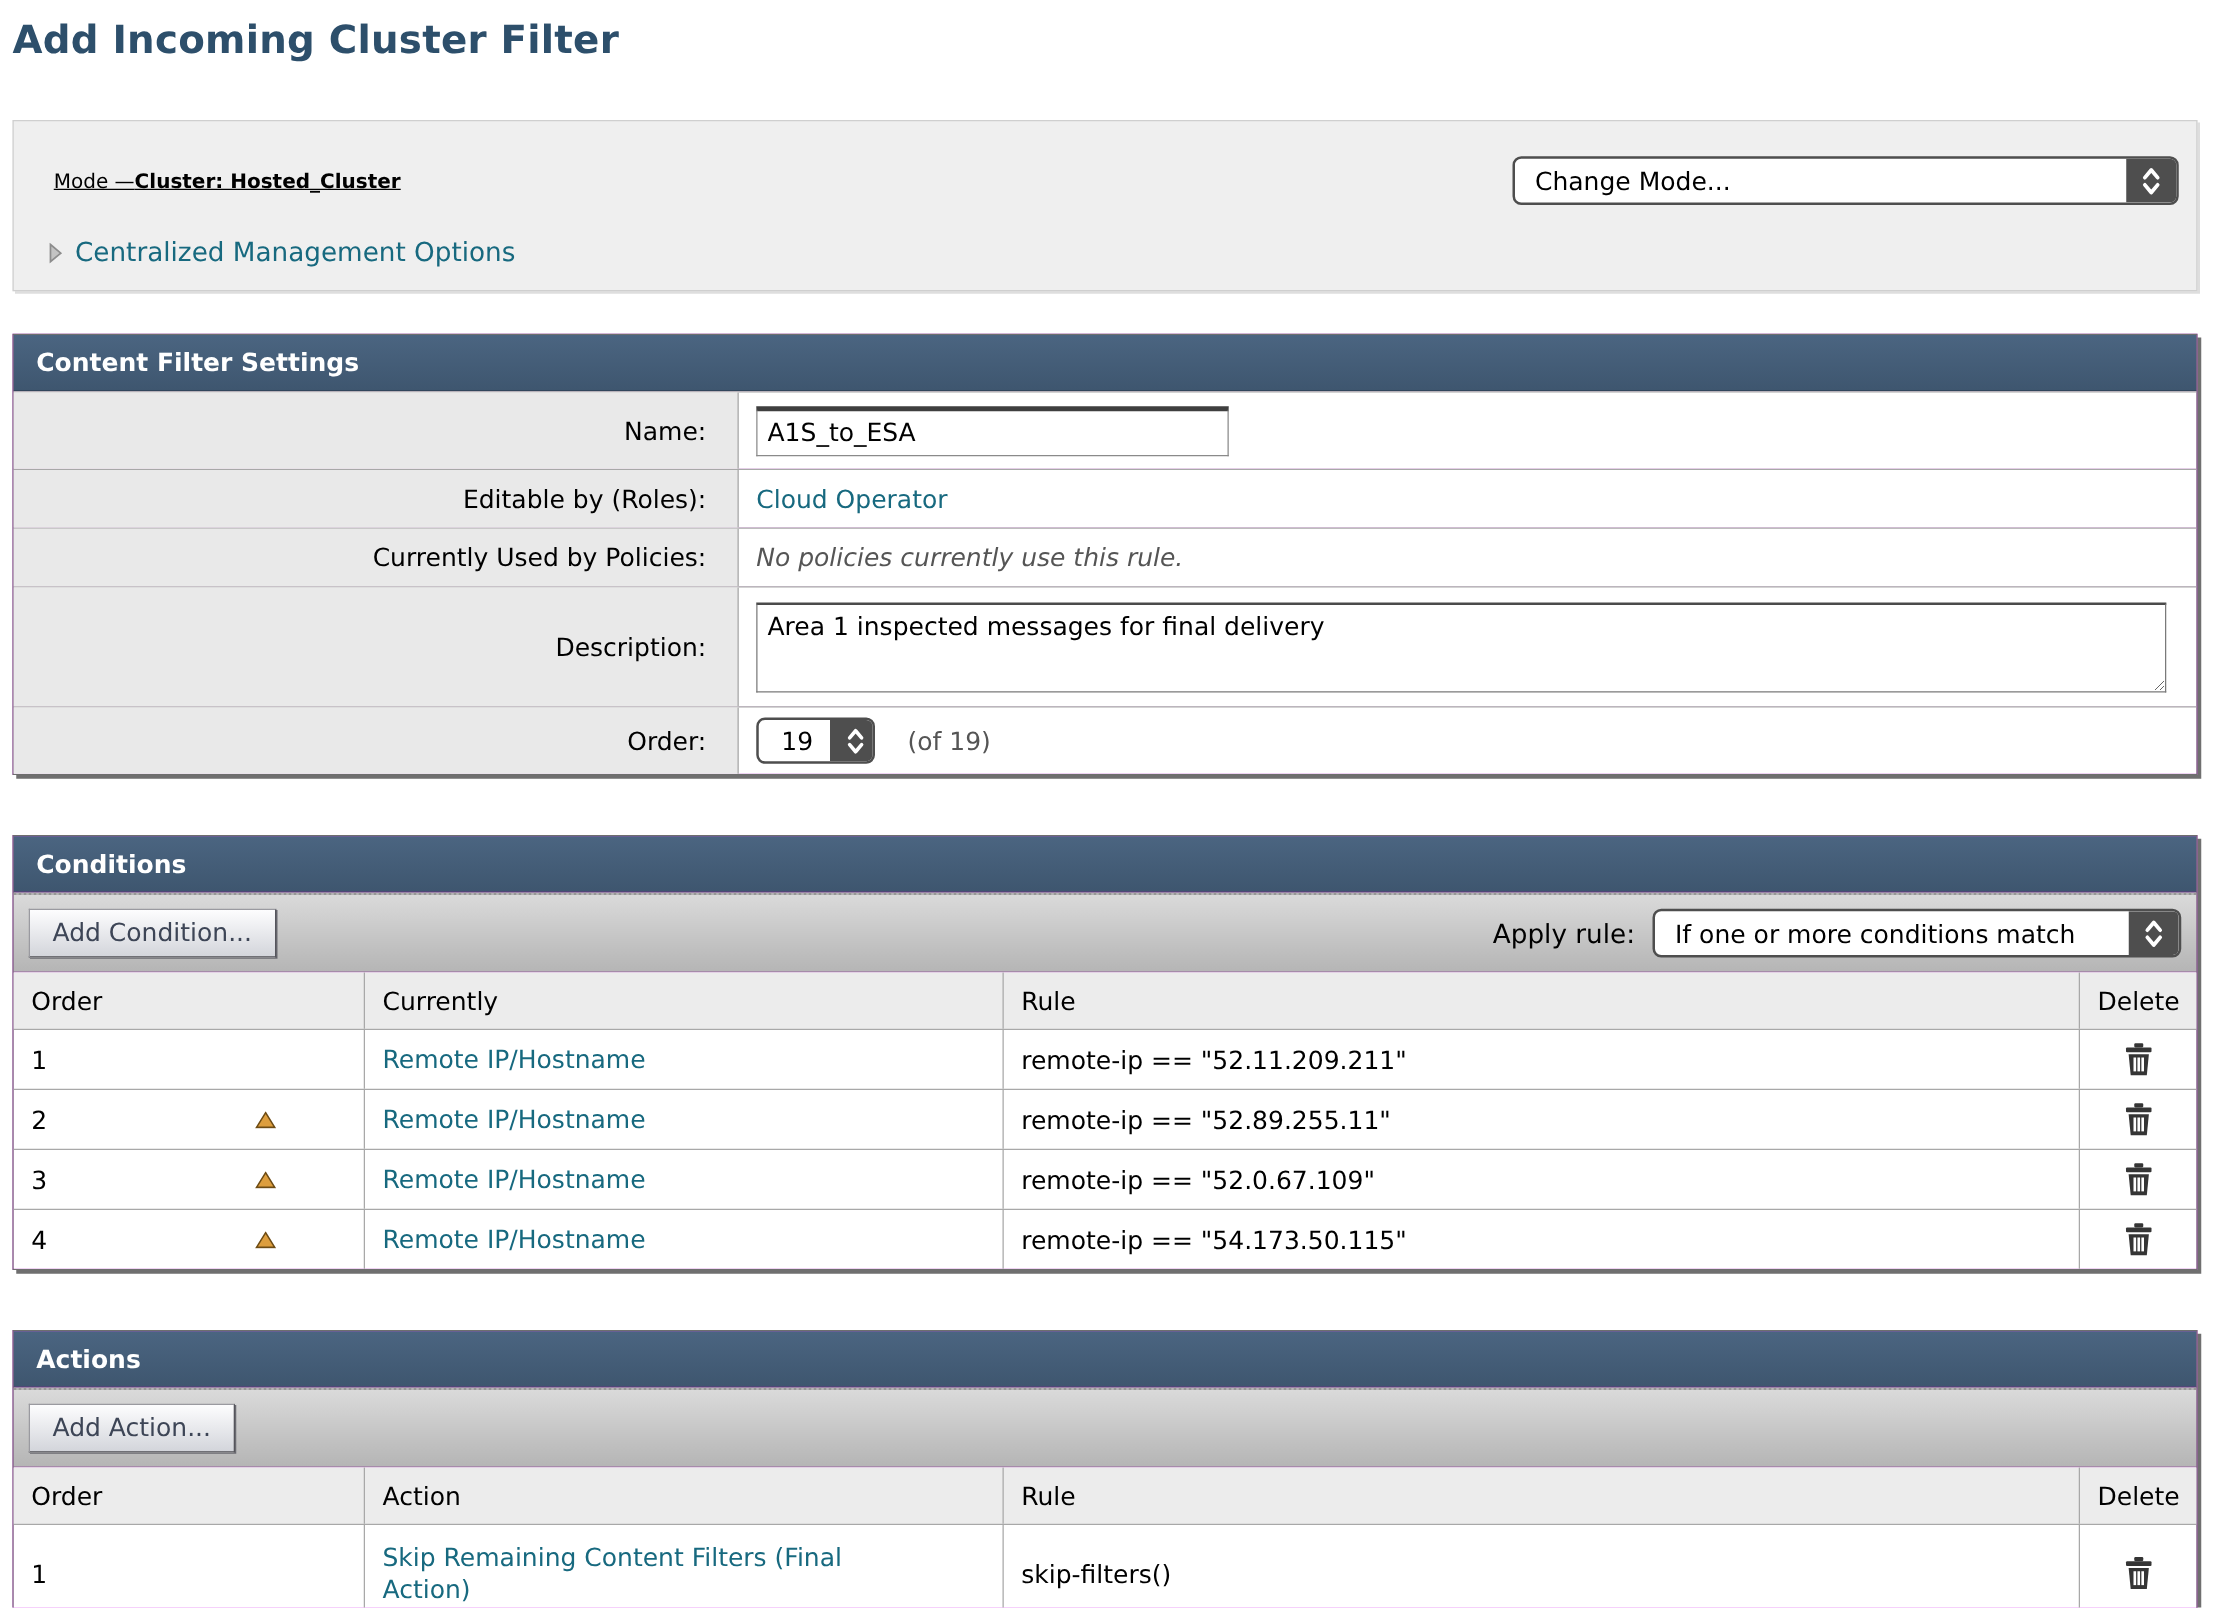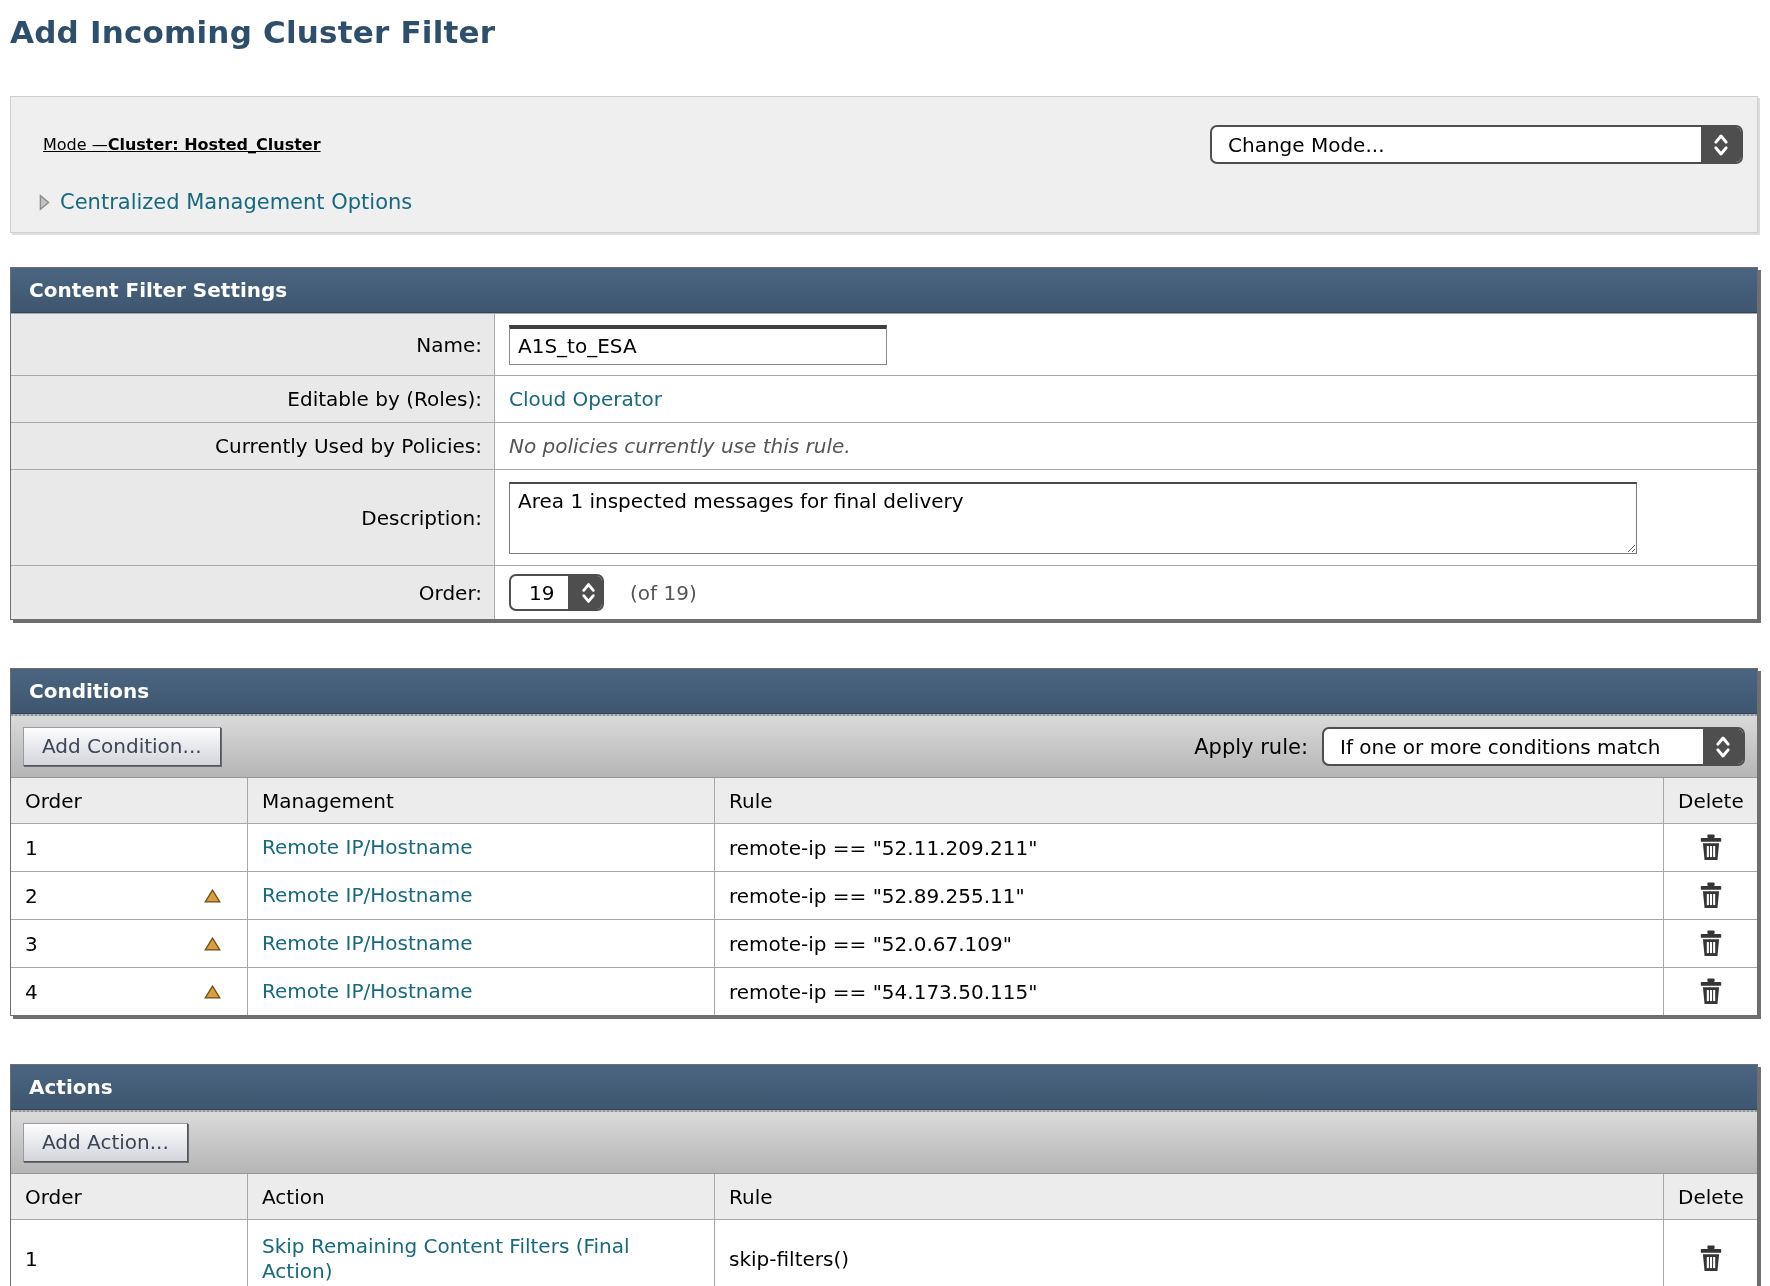--- a/index.html
+++ b/index.html
@@ -48,23 +48,23 @@
   }
   .panel-header {
     background:linear-gradient(#4b6581,#3e566f);
     color:#ffffff; font-weight:bold; font-size:20px;
     padding:10px 18px; border-bottom:1px solid #32465c;
   }
   
   .srow { display:flex; border-top:1px solid #a8a8a8; background:#fff; }
   .srow:first-of-type { border-top:none; }
   .slabel {
-    width:484px; flex:none; background:#e9e9e9; border-right:1px solid #a8a8a8;
+    width:580px; flex:none; background:#e9e9e9; border-right:1px solid #a8a8a8;
     display:flex; align-items:center; justify-content:flex-end;
-    padding-right:12px; font-size:20px;
+    padding-right:25px; font-size:20px;
   }
   .svalue { flex:1; display:flex; align-items:center; padding:8px 14px; font-size:20px; }
   .row-name { height:62px; }
   .row-mid  { height:47px; }
   .row-desc { height:96px;justify-content:space-between; }
   .row-order{ height:54px; }
   .name-input {
     width:378px; height:40px; font-size:20px; font-family:inherit;
     padding:2px 8px; background:#fff; color:#000;
     border:1px solid #8a8a8a; border-top:4px solid #3f3f3f; outline:none;
@@ -86,21 +86,21 @@
     font-family:inherit; font-size:20px; color:#3d4556; cursor:pointer;
     background:linear-gradient(#fdfdfe,#d3d5db);
     border:1px solid #9a9aa0; border-right-color:#55555c; border-bottom-color:#55555c;
     box-shadow:1px 1px 0 #6a6a70;
     padding:6px 18px 7px 18px;
   }
   .apply-rule { margin-left:auto; display:flex; align-items:center; gap:14px; }
   .apply-label { font-size:21px; }
   
   .gtable { background:#fff; }
-  .grow { display:grid; grid-template-columns:236px 467px 1fr 94px; border-top:1px solid #a8a8a8; }
+  .grow { display:grid; grid-template-columns:236px 467px 1fr 94px; border-top:1px solid #a8a8a8;gap:44px; }
   .grow:first-child { border-top:none; }
   .gcell {
     padding:10px 14px; font-size:20px; display:flex; align-items:center;
     border-left:1px solid #a8a8a8; min-height:45px;
   }
   .gcell:first-child { border-left:none; }
   .ghead { background:#ececec; }
   .ghead .gcell { font-size:20px; }
   .cell-order { justify-content:space-between; padding-right:26px; }
   .cell-del { justify-content:center; }
@@ -199,21 +199,21 @@
               <path d="M1.8 9.8 L5 13.6 L8.2 9.8" stroke="#fff" stroke-width="1.9" fill="none" stroke-linecap="round" stroke-linejoin="round"></path>
             </svg>
         </span>
       </div>
     </div>
   </div>
 
   <div class="gtable">
     <div class="grow ghead">
       <div class="gcell">Order</div>
-      <div class="gcell">Management</div>
+      <div class="gcell">Currently</div>
       <div class="gcell">Rule</div>
       <div class="gcell">Delete</div>
     </div>
 
     <div class="grow">
       <div class="gcell cell-order">
           <span>1</span>
         </div>
       <div class="gcell link-cell">
           <a class="link">Remote IP/Hostname</a>

